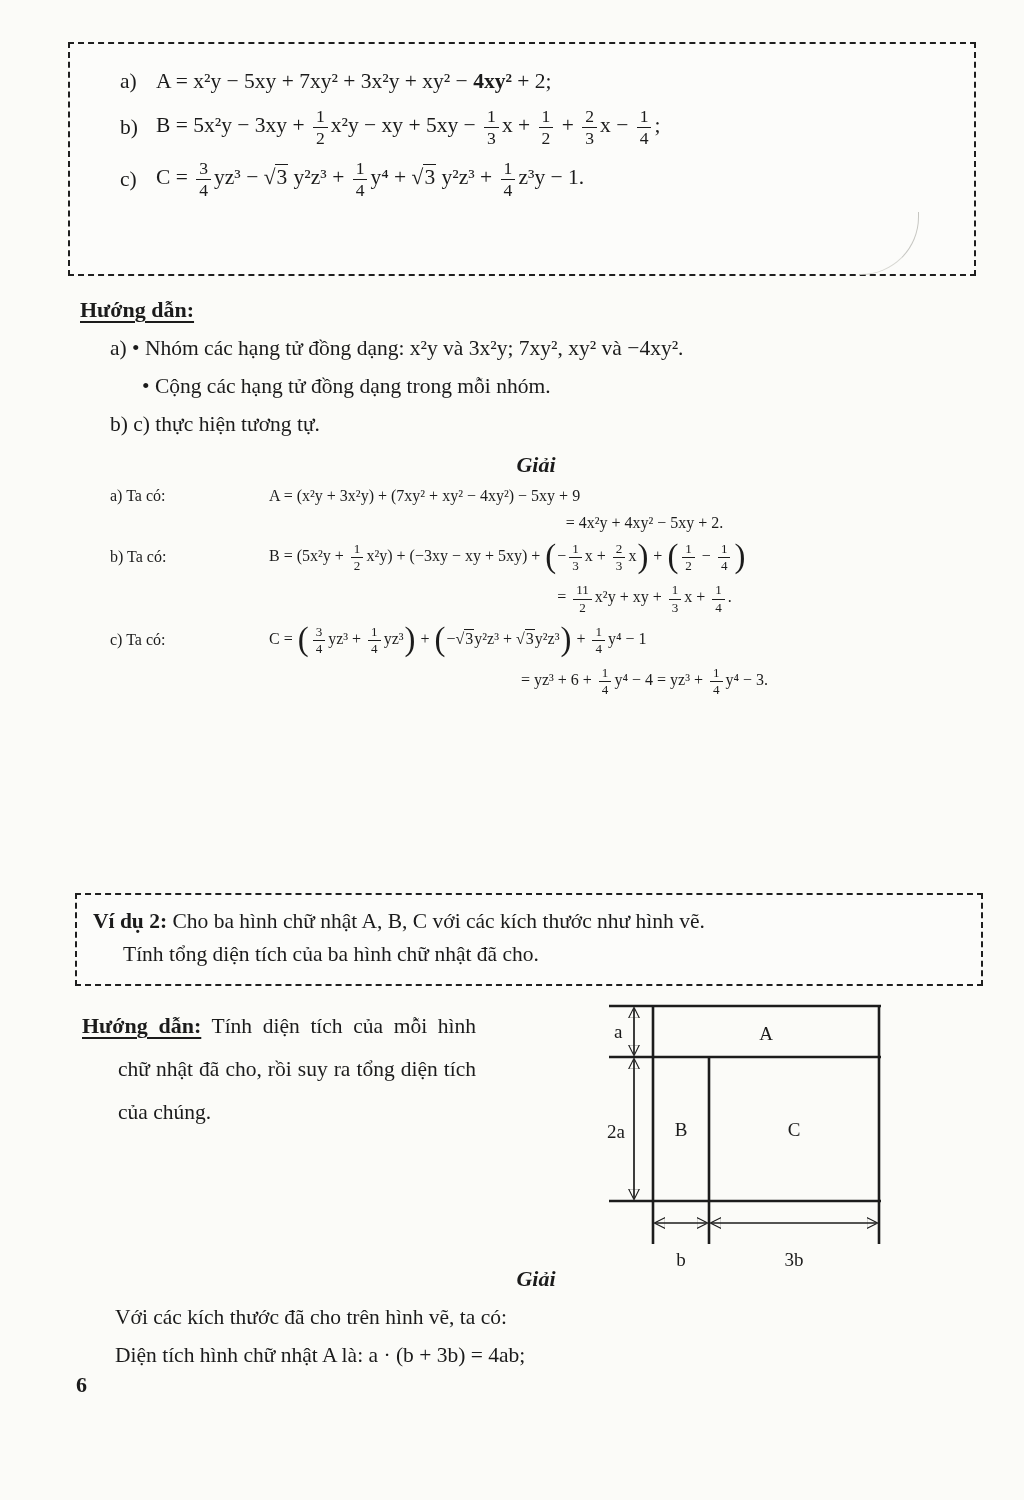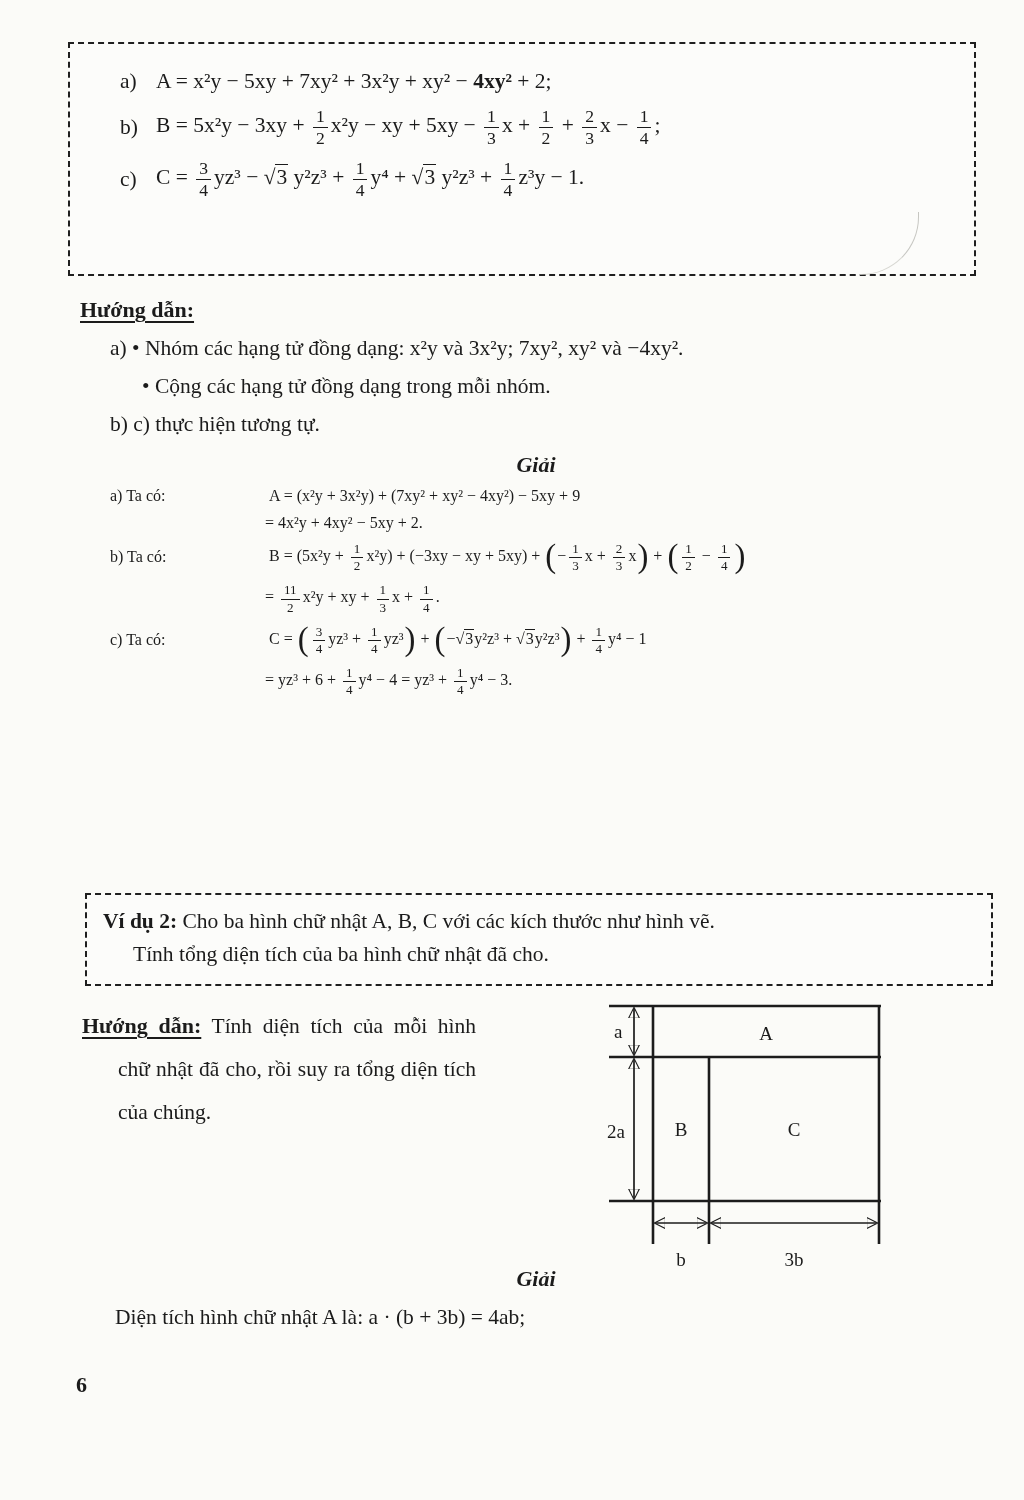--- a/index.html
+++ b/index.html
@@ -12,42 +12,42 @@
     overflow:hidden;
   }
   .abs{position:absolute;}
   
   .exbox{
     border:2.5px dashed #1f1f1f;
     box-sizing:border-box;
     background:rgba(255,255,255,0.35);
   }
   #box1{top:42px;left:68px;width:908px;min-height:234px;padding:12px 16px 16px 16px;}
-  #box2{top:893px;left:85px;width:908px;padding:10px 16px 12px 16px;font-size:21.5px;line-height:1.55;}
+  #box2{top:893px;left:75px;width:908px;padding:10px 16px 12px 16px;font-size:21.5px;line-height:1.55;}
   .bold{font-weight:bold;}
   .title-line{font-size:21.5px;}
   
   .exline{display:flex;align-items:center;font-size:21.5px;margin-left:34px;}
   .exline .extag{width:36px;flex:0 0 36px;}
   #ex1-a{margin-top:13px;}
   #ex1-b{margin-top:12px;}
   #ex1-c{margin-top:10px;}
   
   #guide1{top:297px;left:80px;width:900px;font-size:21.5px;}
   .hd-heading{font-weight:bold;font-size:22px;text-decoration:underline;text-decoration-thickness:2px;text-underline-offset:4px;}
   .g1line{margin-top:13px;}
   .g1a{margin-left:30px;}
   .g1b{margin-left:62px;}
   .g1c{margin-left:30px;}
   
   .giai{font-size:22px;font-weight:bold;font-style:italic;text-align:center;padding-left:48px;}
   #sol1{top:452px;left:0;width:1024px;}
   .srow{display:flex;align-items:center;font-size:16px;margin-left:110px;margin-top:9px;gap:32px;}
   .srow .slabel{flex:0 0 127px;width:127px;}
-  .srow.cont{margin-left:265px;}
+  .srow.cont{margin-left:265px;justify-content:center;}
   
   .frac{display:inline-block;vertical-align:middle;text-align:center;line-height:1.08;margin:1px 3px 0 3px;}
   .frac .num{display:block;padding:0 3px 1px 3px;border-bottom:1.6px solid currentColor;font-size:0.82em;}
   .frac .den{display:block;padding:1px 3px 0 3px;font-size:0.82em;}
   .bigp{font-size:2.05em;font-weight:400;vertical-align:middle;line-height:0.85;margin:0 1px;}
   .vinc{border-top:1.7px solid currentColor;padding:0 1px;}
   .mb{font-weight:bold;}
   
   #box2 .l2{padding-left:30px;}
   
@@ -155,16 +155,17 @@
     <text x="160" y="44" text-anchor="middle">A</text>
     <text x="75" y="140" text-anchor="middle">B</text>
     <text x="188" y="140" text-anchor="middle">C</text>
     <text x="75" y="270" text-anchor="middle">b</text>
     <text x="188" y="270" text-anchor="middle">3b</text>
   </svg>
 </div>
 
 <div class="abs" id="sol2">
   <div class="giai">Giải</div>
+  <div class="s2line">Với các kích thước đã cho trên hình vẽ, ta có:</div>
   <div class="s2line">Diện tích hình chữ nhật A là: a · (b + 3b) = 4ab;</div>
 </div>
 
 <div class="abs" id="pageno">6</div>
 
 </body></html>

